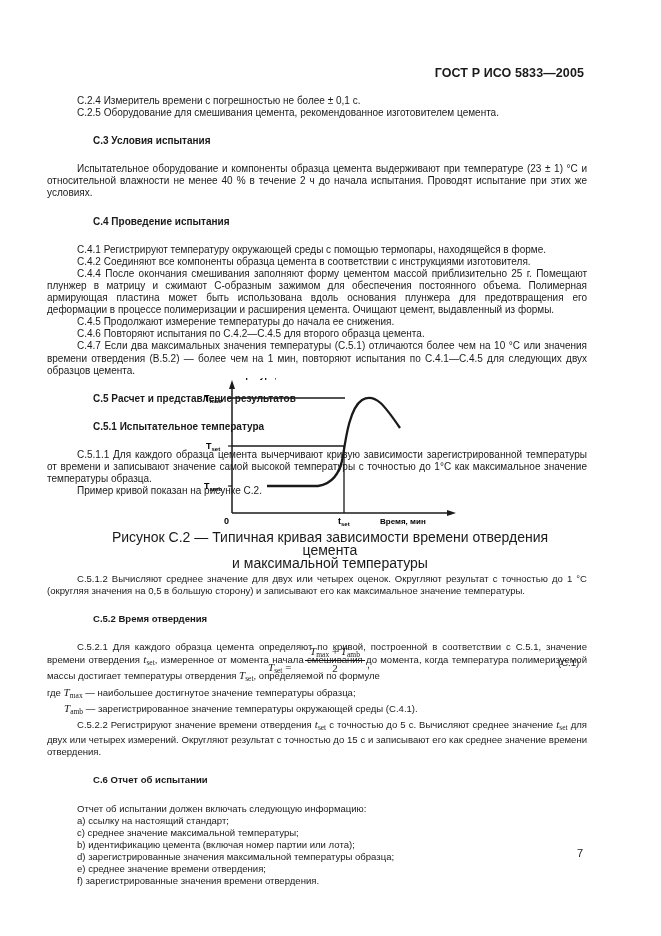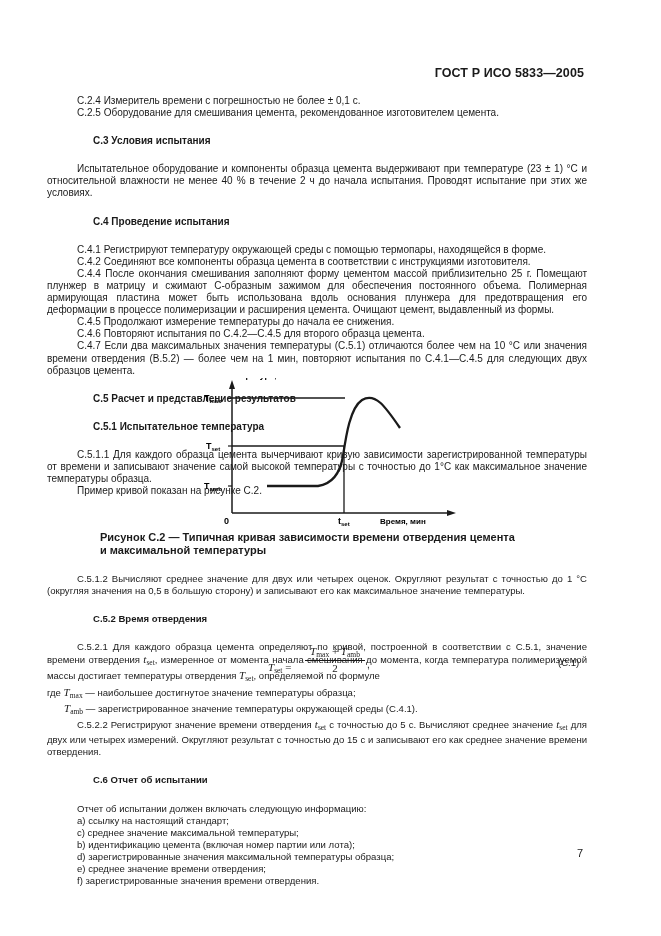--- a/index.html
+++ b/index.html
@@ -8,21 +8,21 @@
   .page { position:absolute; left:0; top:0; width:661px; height:786px; }
   .header { position:absolute; right:77px; top:66px; font-weight:bold; font-size:12.5px; letter-spacing:0.1px; }
   .body { position:absolute; left:47px; top:95px; width:540px; font-size:10px; line-height:12.1px; }
   .p { margin:0; text-align:justify; }
   .ind { text-indent:30px; }
   .h { font-weight:bold; text-indent:30px; margin:16px; }
   .li { padding-left:30px; }
   .math { font-family:"Liberation Serif", serif; font-style:italic; font-size:11px; }
   .sub { font-family:"Liberation Serif", serif; font-style:normal; font-size:7.5px; vertical-align:-2px; }
   .figure { position:absolute; left:200px; top:378px; width:260px; height:150px; }
-  .caption { position:absolute; left:100px; top:531px; width:460px; font-size:11px; line-height:13px;font-weight:bold; }
+  .caption { position:absolute; left:100px; top:531px; width:460px; text-align:center; font-size:14px; line-height:13px; }
   .formula { position:absolute; left:0; top:643px; width:661px; height:40px; }
   .f-left { position:absolute; left:268px; top:14px; }
   .frac { position:absolute; left:305px; top:2px; text-align:center; width:60px; }
   .frac .num { border-bottom:1px solid #1a1a1a; padding-bottom:1px; font-size:11px; }
   .frac .den { font-family:"Liberation Serif", serif; font-size:11px; padding-top:1px; }
   .comma { position:absolute; left:367px; top:16px; font-size:10px; }
   .eqnum { position:absolute; left:558px; top:14px; font-size:9.55px; }
   .block2 { position:absolute; left:47px; width:540px; font-size:9.55px; line-height:12.1px; }
   .pagenum { position:absolute; left:577px; top:847px; font-size:11px; }
   svg text { font-family:"Liberation Sans", sans-serif; }

